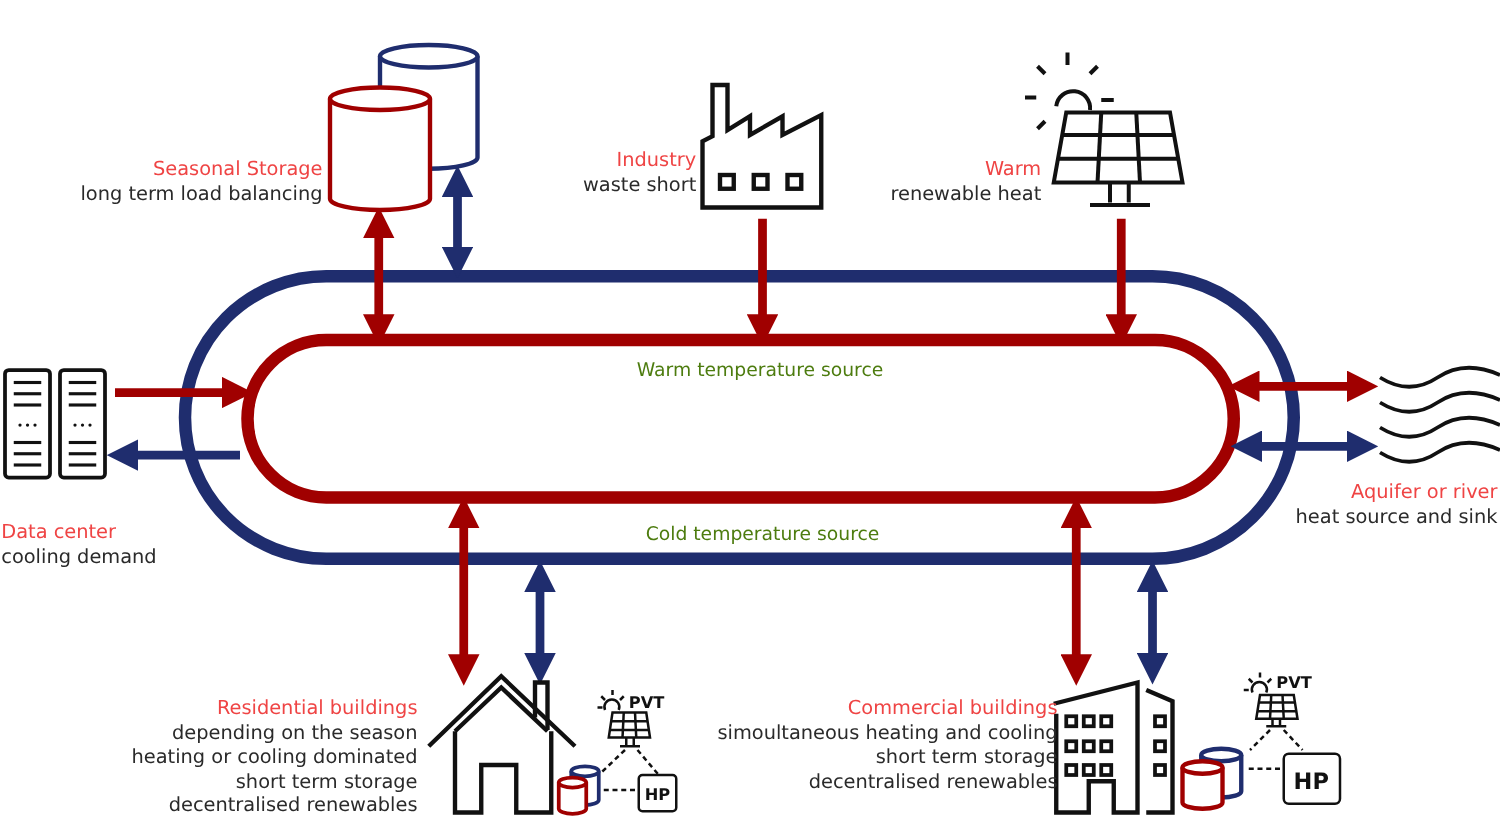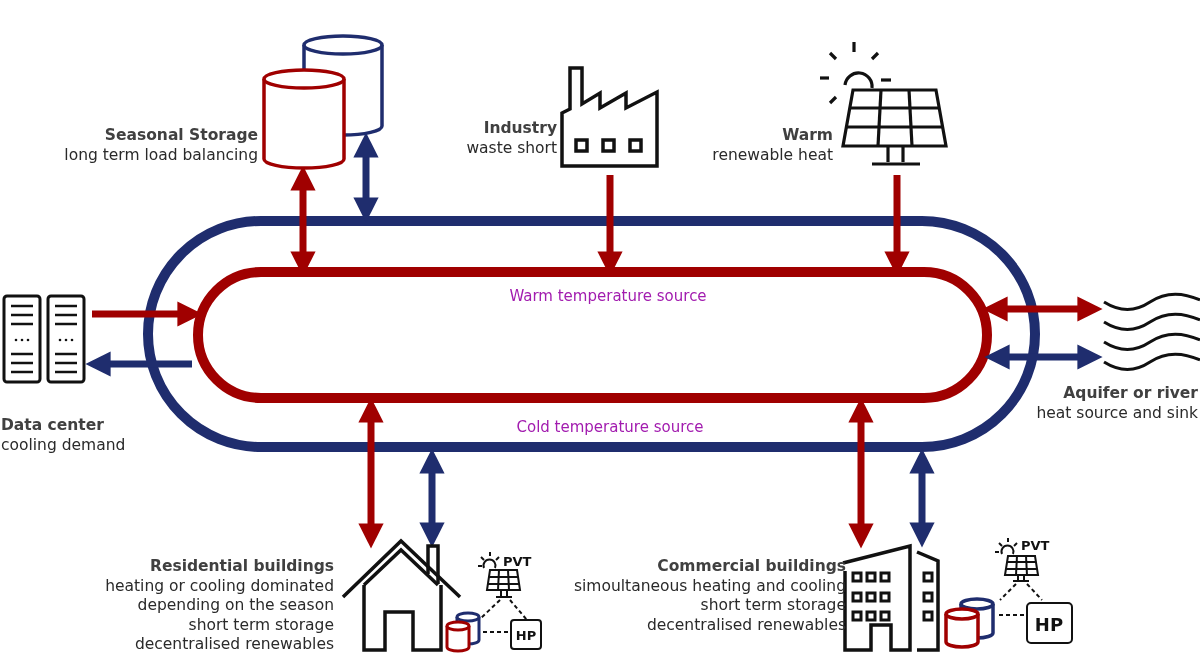--- a/index.html
+++ b/index.html
@@ -1,24 +1,24 @@
 <!DOCTYPE html>
 <html><head>
   <meta charset="utf-8">
   <style>
     html, body { margin: 0; padding: 0; background: #ffffff; }
     body { width: 1200px; height: 659px; position: relative; overflow: hidden;
            font-family: "DejaVu Sans", sans-serif; color: #222; }
     #diagram { position: absolute; left: 0; top: 0; }
     .lbl { position: absolute; font-size: 15.5px; line-height: 19.5px; white-space: nowrap; color: #2a2a2a; }
-    .lbl .t { font-weight: bold; color: #404040; display: block; }
+    .lbl .t { font-weight: normal; color: #ef4444; display: block; }
     .lbl .d { display: block; }
     .r { text-align: right; }
     .l { text-align: left; }
-    .loop-text { position: absolute; font-size: 15px; color: #a21caf; white-space: nowrap; transform: translateX(-50%); }
+    .loop-text { position: absolute; font-size: 15px; color: #4d7c0f; white-space: nowrap; transform: translateX(-50%); }
     .small-tag { font-family: "DejaVu Sans", sans-serif; font-weight: bold; }
   </style>
 </head>
 <body>
 
 <svg id="diagram" width="1200" height="659" viewBox="0 0 1200 659">
   <defs>
     <marker id="ah-red" viewBox="0 0 10 10" refX="5" refY="5" markerWidth="3.6" markerHeight="3.6" orient="auto-start-reverse">
       <path d="M0,0 L10,5 L0,10 z" fill="#A00000"></path>
     </marker>
@@ -239,22 +239,22 @@
   <span class="d">cooling demand</span>
 </div>
 
 <div class="lbl r" style="right:2px; top:384px;">
   <span class="t">Aquifer or river</span>
   <span class="d">heat source and sink</span>
 </div>
 
 <div class="lbl r" style="right:866px; top:557px;">
   <span class="t">Residential buildings</span>
+  <span class="d">depending on the season</span>
   <span class="d">heating or cooling dominated</span>
-  <span class="d">depending on the season</span>
   <span class="d">short term storage</span>
   <span class="d">decentralised renewables</span>
 </div>
 
 <div class="lbl r" style="right:354px; top:557px;">
   <span class="t">Commercial buildings</span>
   <span class="d">simoultaneous heating and cooling</span>
   <span class="d">short term storage</span>
   <span class="d">decentralised renewables</span>
 </div>

